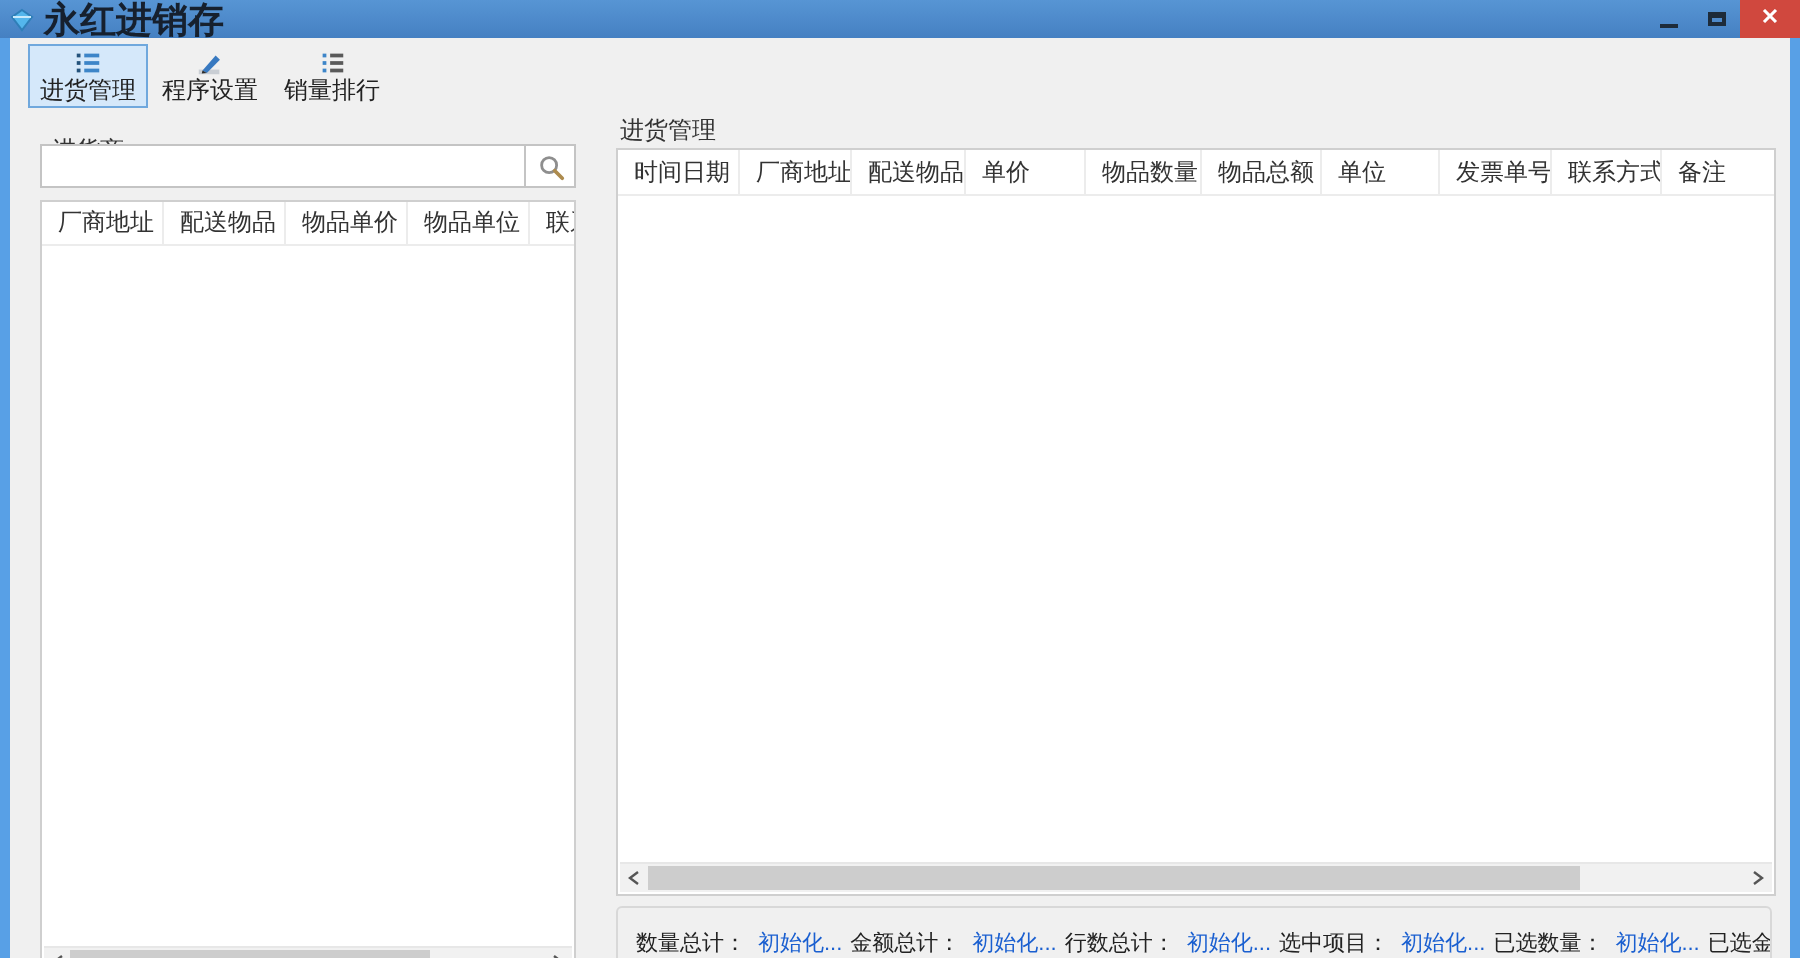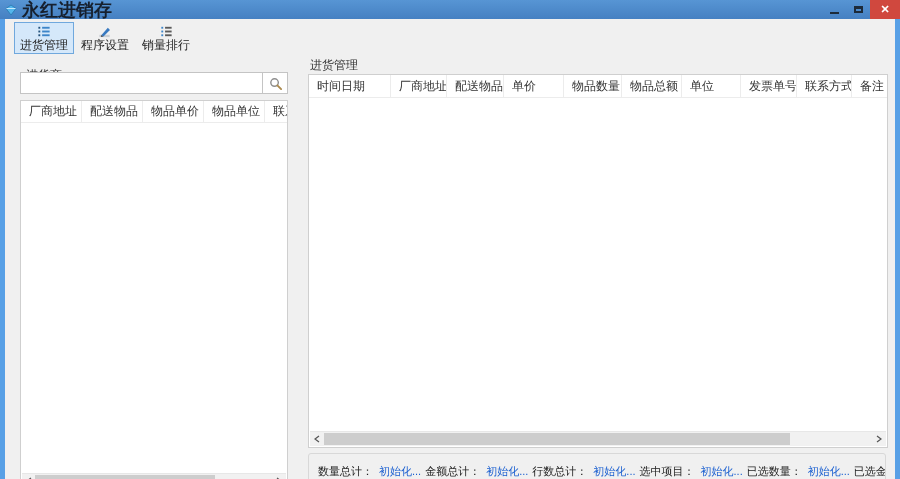--- a/index.html
+++ b/index.html
@@ -181,21 +181,21 @@
           <path d="M1 1 L5 4 L1 7" fill="none" stroke="#555" stroke-width="1.2"></path>
         </svg>
     </div>
   </div>
 </div>
 
 <div class="group-label" style="left:310px;top:57px;">进货管理</div>
 
 <div class="grid right-grid">
   <div class="thead">
-    <div class="hcell" style="width:82px;">时间日期</div>
+    <div class="hcell" style="width:61px;">时间日期</div>
     <div class="hcell" style="width:56px;">厂商地址</div>
     <div class="hcell" style="width:57px;">配送物品</div>
     <div class="hcell" style="width:60px;">单价</div>
     <div class="hcell" style="width:58px;font-family:Liberation Mono, monospace;">物品数量</div>
     <div class="hcell" style="width:60px;">物品总额</div>
     <div class="hcell" style="width:59px;">单位</div>
     <div class="hcell" style="width:56px;">发票单号</div>
     <div class="hcell" style="width:55px;">联系方式</div>
     <div class="hcell last">备注</div>
   </div>

